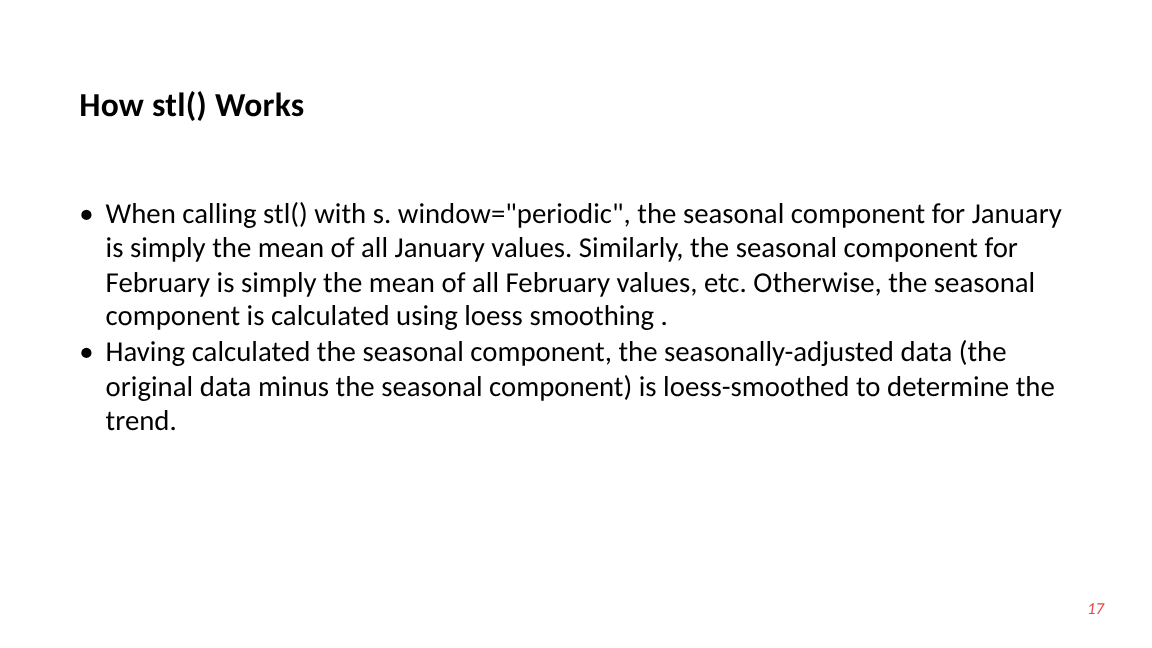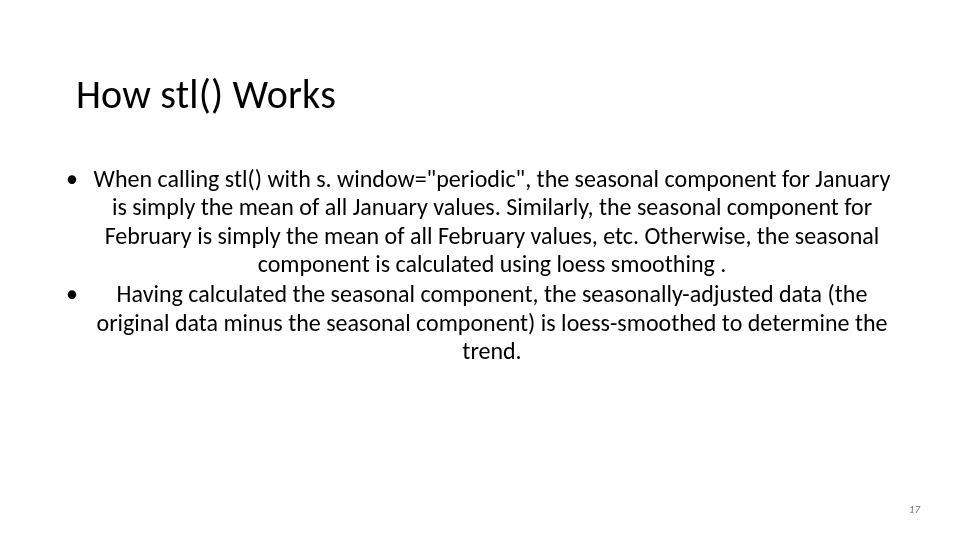--- a/index.html
+++ b/index.html
@@ -13,58 +13,57 @@
     overflow: hidden;
   }
   .slide {
     position: relative;
     width: 960px;
     height: 540px;
     box-sizing: border-box;
   }
   .title {
     position: absolute;
-    left: 76px;
+    left: 66px;
     top: 70px;
-    font-size: 40px;
-    font-weight: 400;
+    font-size: 28px;
+    font-weight: 700;
     font-family: "Calibri Light", Calibri, "Segoe UI Light", Arial, sans-serif;
     letter-spacing: 0.2px;
   }
   .body {
     position: absolute;
     left: 66px;
     top: 165px;
     width: 830px;
     font-size: 24px;
     line-height: 1.18;
   }
   .body ul {
     list-style: none;
     margin: 0;
     padding: 0;
   }
   .body li {
     position: relative;
     padding-left: 22px;
     margin: 0 0 2px 0;
-    text-align: center;
   }
   .body li::before {
     content: "•";
     position: absolute;
     left: 0;
     top: 0;
   }
   .page-number {
     position: absolute;
     right: 40px;
     bottom: 24px;
-    font-size: 11px;
-    color: #737373;
+    font-size: 14px;
+    color: #ef4444;
     font-style: italic;
   }
 </style>
 </head>
 <body>
 
 <div class="slide">
 
   <div class="title">How stl() Works</div>
 

